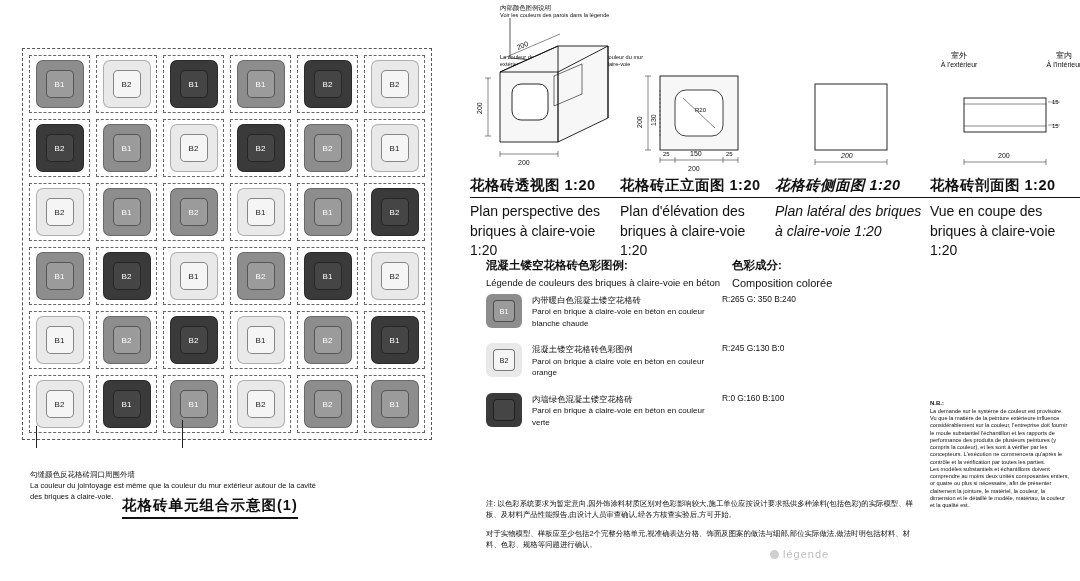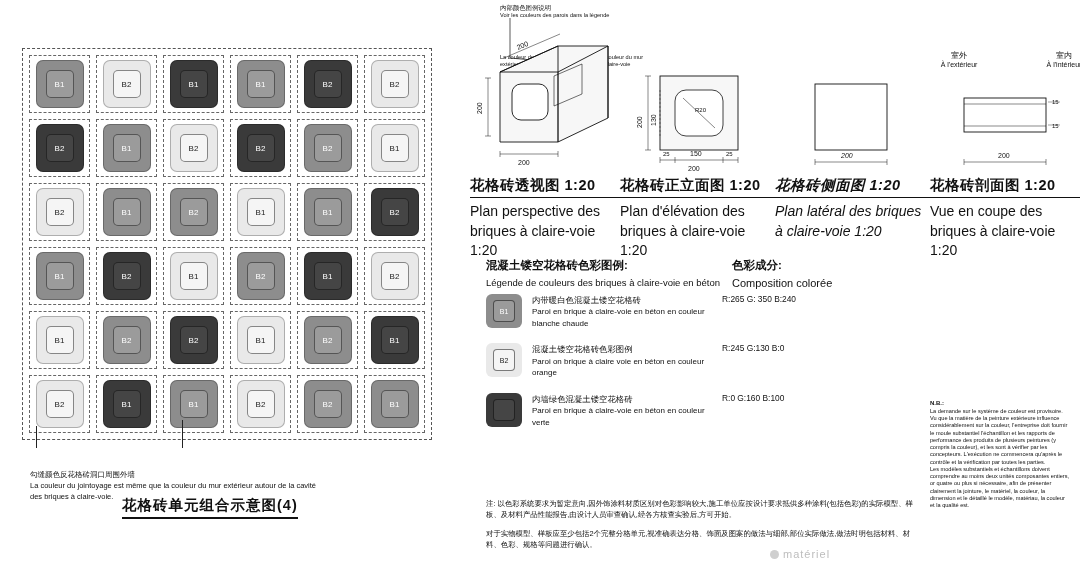--- a/index.html
+++ b/index.html
@@ -311,21 +311,21 @@
           </div>
         </div>
     </div>
     <div class="leader"></div>
     <div class="leader2"></div>
     <div class="left-note">
       <div>勾缝颜色反花格砖洞口周围外墙</div>
       <div>La couleur du jointoyage est même que la couleur du mur extérieur autour de la cavité des briques à claire-voie.</div>
     </div>
     <div class="left-title">
-      <div class="cn">花格砖单元组合示意图(4)</div>
+      <div class="cn">花格砖单元组合示意图(1)</div>
     </div>
   </div>
 
   <div class="topnote" style="left:500px;top:4px;">
     <div class="hdr">内部颜色图例说明</div>
     <div>Voir les couleurs des parois dans la légende</div>
     <div style="height:34px"></div>
     <div>La couleur de fabrication est même que la couleur du mur</div>
     <div>extérieur autour de la cavité ou l'espace à claire-voie</div>
   </div>
@@ -479,16 +479,16 @@
     <div style="white-space:pre-line">La demande sur le système de couleur est provisoire. Vu que la matière de la peinture extérieure influence considérablement sur la couleur, l'entreprise doit fournir le moule substantiel  l'échantillon et les rapports de performance des produits de plusieurs peintures (y compris la couleur), et les sont à vérifier par les concepteurs. L'exécution ne commencera qu'après le contrôle et la vérification par toutes les parties.
 Les modèles substantiels et échantillons doivent comprendre au moins deux unités composantes entiers, or quatre ou plus si nécessaire, afin de présenter clairement la jointure, le matériel, la couleur, la dimension et le détaillé le modèle, matériau, la couleur et la qualité est.</div>
   </div>
 
   <div class="bottom-note">
     <div>注: 以色彩系统要求为暂定意向,因外饰涂料材质区别对色彩影响较大,施工单位应按设计要求抵供多种涂料(包括色彩)的实际模型、样板、及材料产品性能报告,由设计人员审查确认,经各方核查实验后,方可开始。</div>
     <div style="margin-top:8px">对于实物模型、样板应至少包括2个完整分格单元,视准确表达分格、饰面及图案的做法与细部,部位实际做法,做法时明包括材料、材料、色彩、规格等问题进行确认。</div>
   </div>
 
   <div class="watermark">
-    <span class="wm-dot"></span><span>matériel</span>
+    <span class="wm-dot"></span><span>légende</span>
   </div>
 
 </div>
 
 </body></html>

